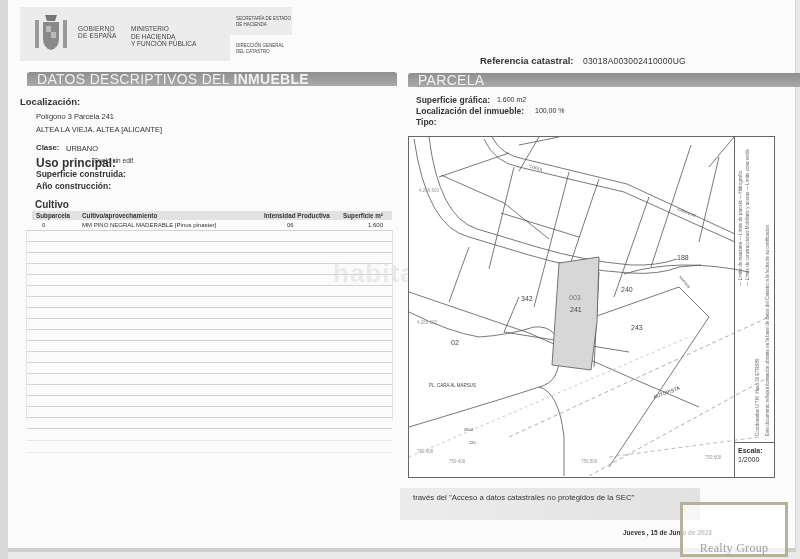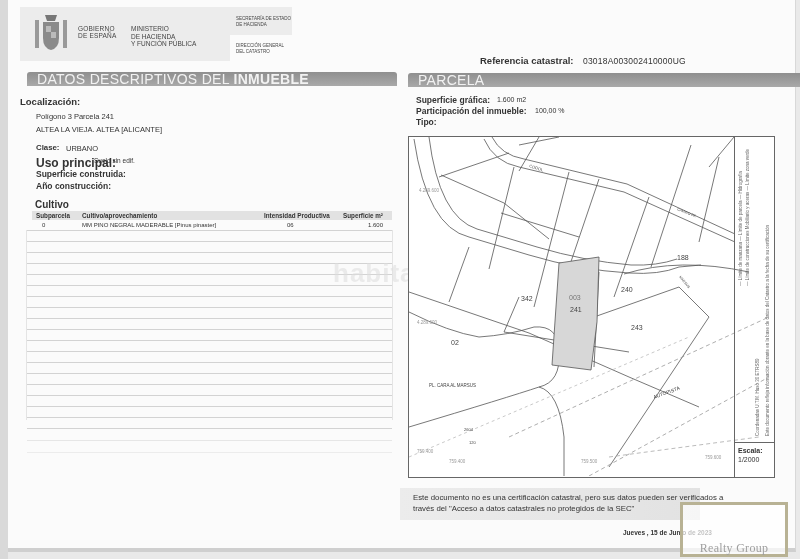--- a/index.html
+++ b/index.html
@@ -141,21 +141,21 @@
 <div class="hline" style="top:440px;background:#e6e6e6;"></div>
 <div class="hline" style="top:452px;background:#ececec;"></div>
 <div class="vline" style="left:26px;"></div>
 <div class="vline" style="left:392px;"></div>
 
 <div class="watermark">habitaclia</div>
 
 <div class="bar bar-right">PARCELA</div>
 <div class="lbl" style="left:416px;top:95px;font-size:8.5px;">Superficie gráfica:</div>
 <div class="val" style="left:497px;top:96px;font-size:7px;">1.600 m2</div>
-<div class="lbl" style="left:416px;top:106px;font-size:8.5px;">Participación del inmueble:</div>
+<div class="lbl" style="left:416px;top:106px;font-size:8.5px;">Localización del inmueble:</div>
 <div class="val" style="left:535px;top:107px;font-size:7px;">100,00 %</div>
 <div class="lbl" style="left:416px;top:117px;font-size:8.5px;">Tipo:</div>
 
 <div class="map">
   <svg width="364" height="339" viewBox="0 0 364 339" style="position:absolute;left:0;top:0;">
     <g fill="none" stroke="#555" stroke-width="0.8">
 
       <path d="M5 2 Q 18 90 60 100 L 120 118 Q 170 133 220 136 Q 250 138 270 130 L 292 128"></path>
       <path d="M20 0 Q 30 80 68 92 L 128 110 Q 175 124 222 128 Q 248 129 268 122"></path>
 
@@ -224,20 +224,19 @@
   <div class="legend-text" style="left:20px;top:150px;height:150px;">Coordenadas U.T.M. Huso 30 ETRS89</div>
   <div class="legend-text" style="left:30px;top:10px;height:290px;">Este documento refleja información obrante en la base de datos del Catastro a la fecha de su certificación</div>
 </div>
 <div class="escala">
   <div style="font-weight:bold;">Escala:</div>
   <div>1/2000</div>
 </div>
 
 <div class="note-band"></div>
 <div class="note">
-  <div>Este documento no es una certificación catastral, pero sus datos pueden ser verificados a</div>
   <div>través del "Acceso a datos catastrales no protegidos de la SEC"</div>
 </div>
 <div class="date">Jueves , 15 de Junio de 2023</div>
 
 <div class="ah">
   <div class="ah-sub">Realty Group</div>
 </div>
 
 </body></html>

